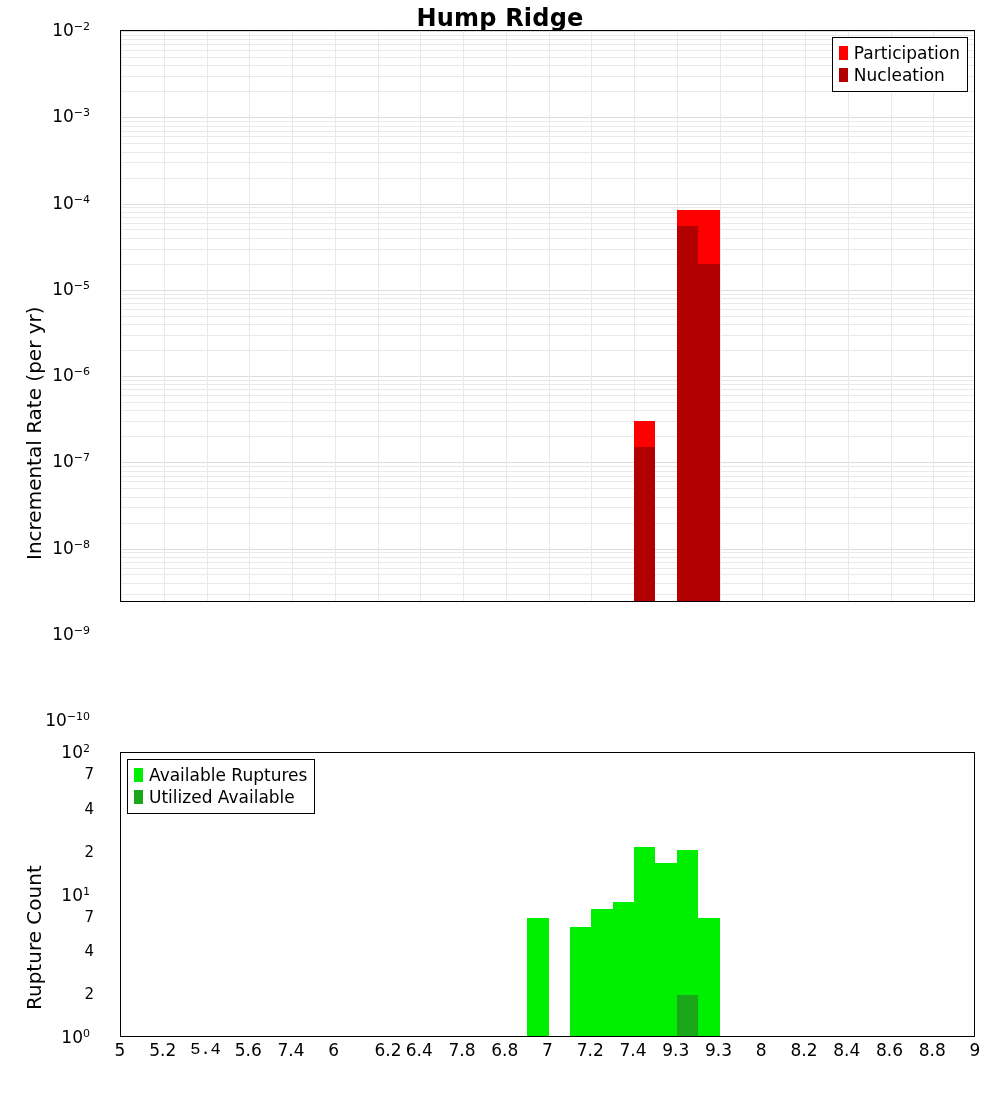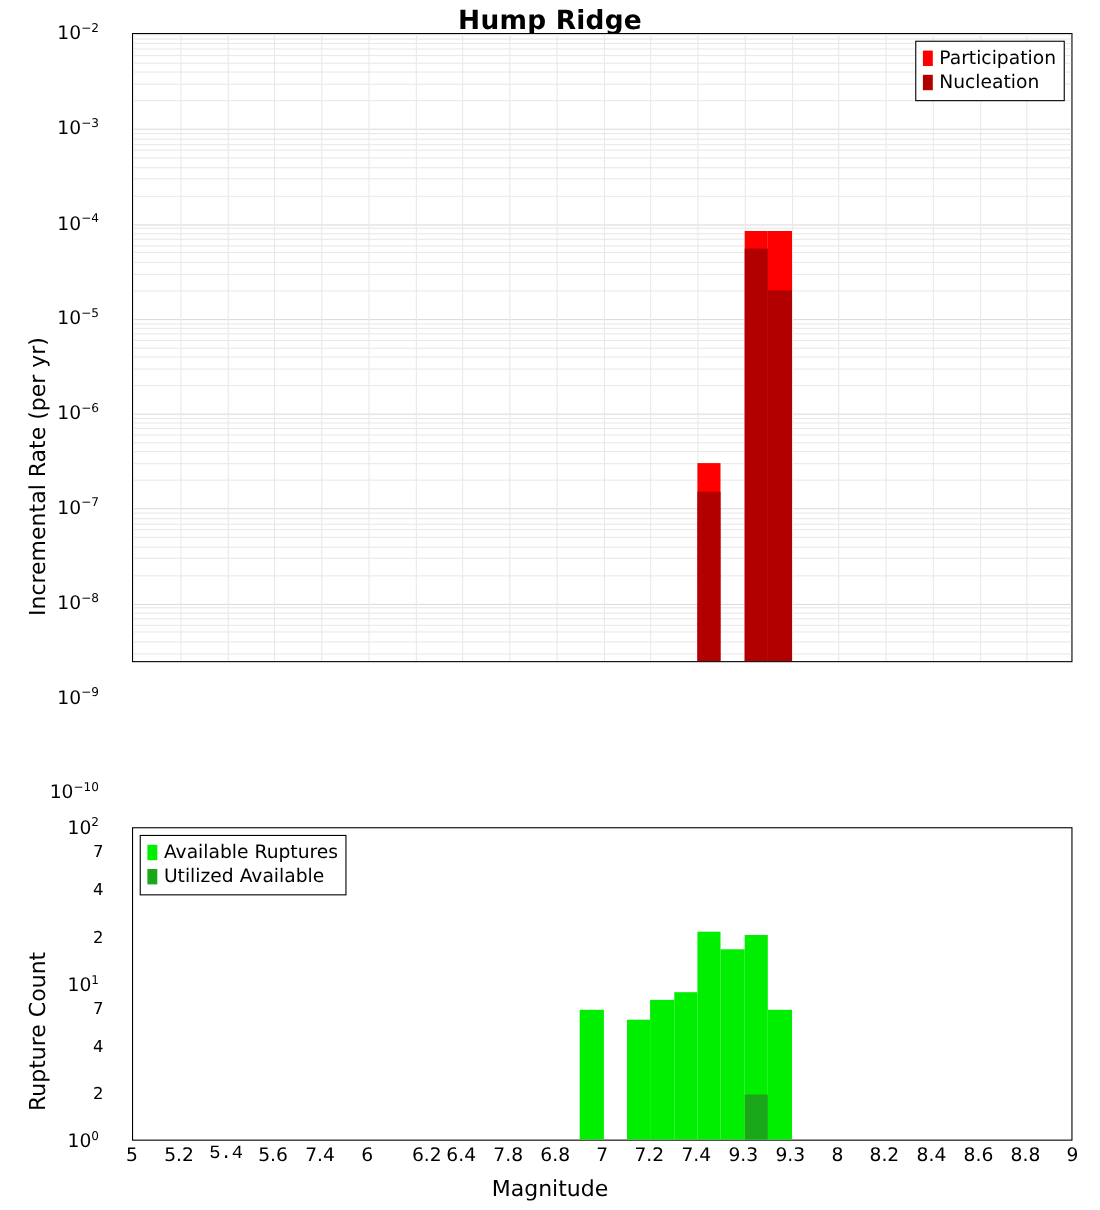--- a/index.html
+++ b/index.html
@@ -218,21 +218,20 @@
       </div>
       <div class="row">
         <span class="swatch" style="background:#1aa81a"></span>
         <span>Utilized Available</span>
       </div>
     </div>
   </div>
 
   <div class="ylabel" id="ylabel-top">Incremental Rate (per yr)</div>
   <div class="ylabel" id="ylabel-bottom">Rupture Count</div>
-  <div class="xlabel">Magnitude</div>
 
   <div id="yticks-top" class="ytick-wrap">
       <div class="ytick" style="top: 690px; right: 22px;">10<span class="exp">−10</span></div>
       <div class="ytick" style="top: 603.75px; right: 22px;">10<span class="exp">−9</span></div>
       <div class="ytick" style="top: 517.5px; right: 22px;">10<span class="exp">−8</span></div>
       <div class="ytick" style="top: 431.25px; right: 22px;">10<span class="exp">−7</span></div>
       <div class="ytick" style="top: 345px; right: 22px;">10<span class="exp">−6</span></div>
       <div class="ytick" style="top: 258.75px; right: 22px;">10<span class="exp">−5</span></div>
       <div class="ytick" style="top: 172.5px; right: 22px;">10<span class="exp">−4</span></div>
       <div class="ytick" style="top: 86.25px; right: 22px;">10<span class="exp">−3</span></div>

